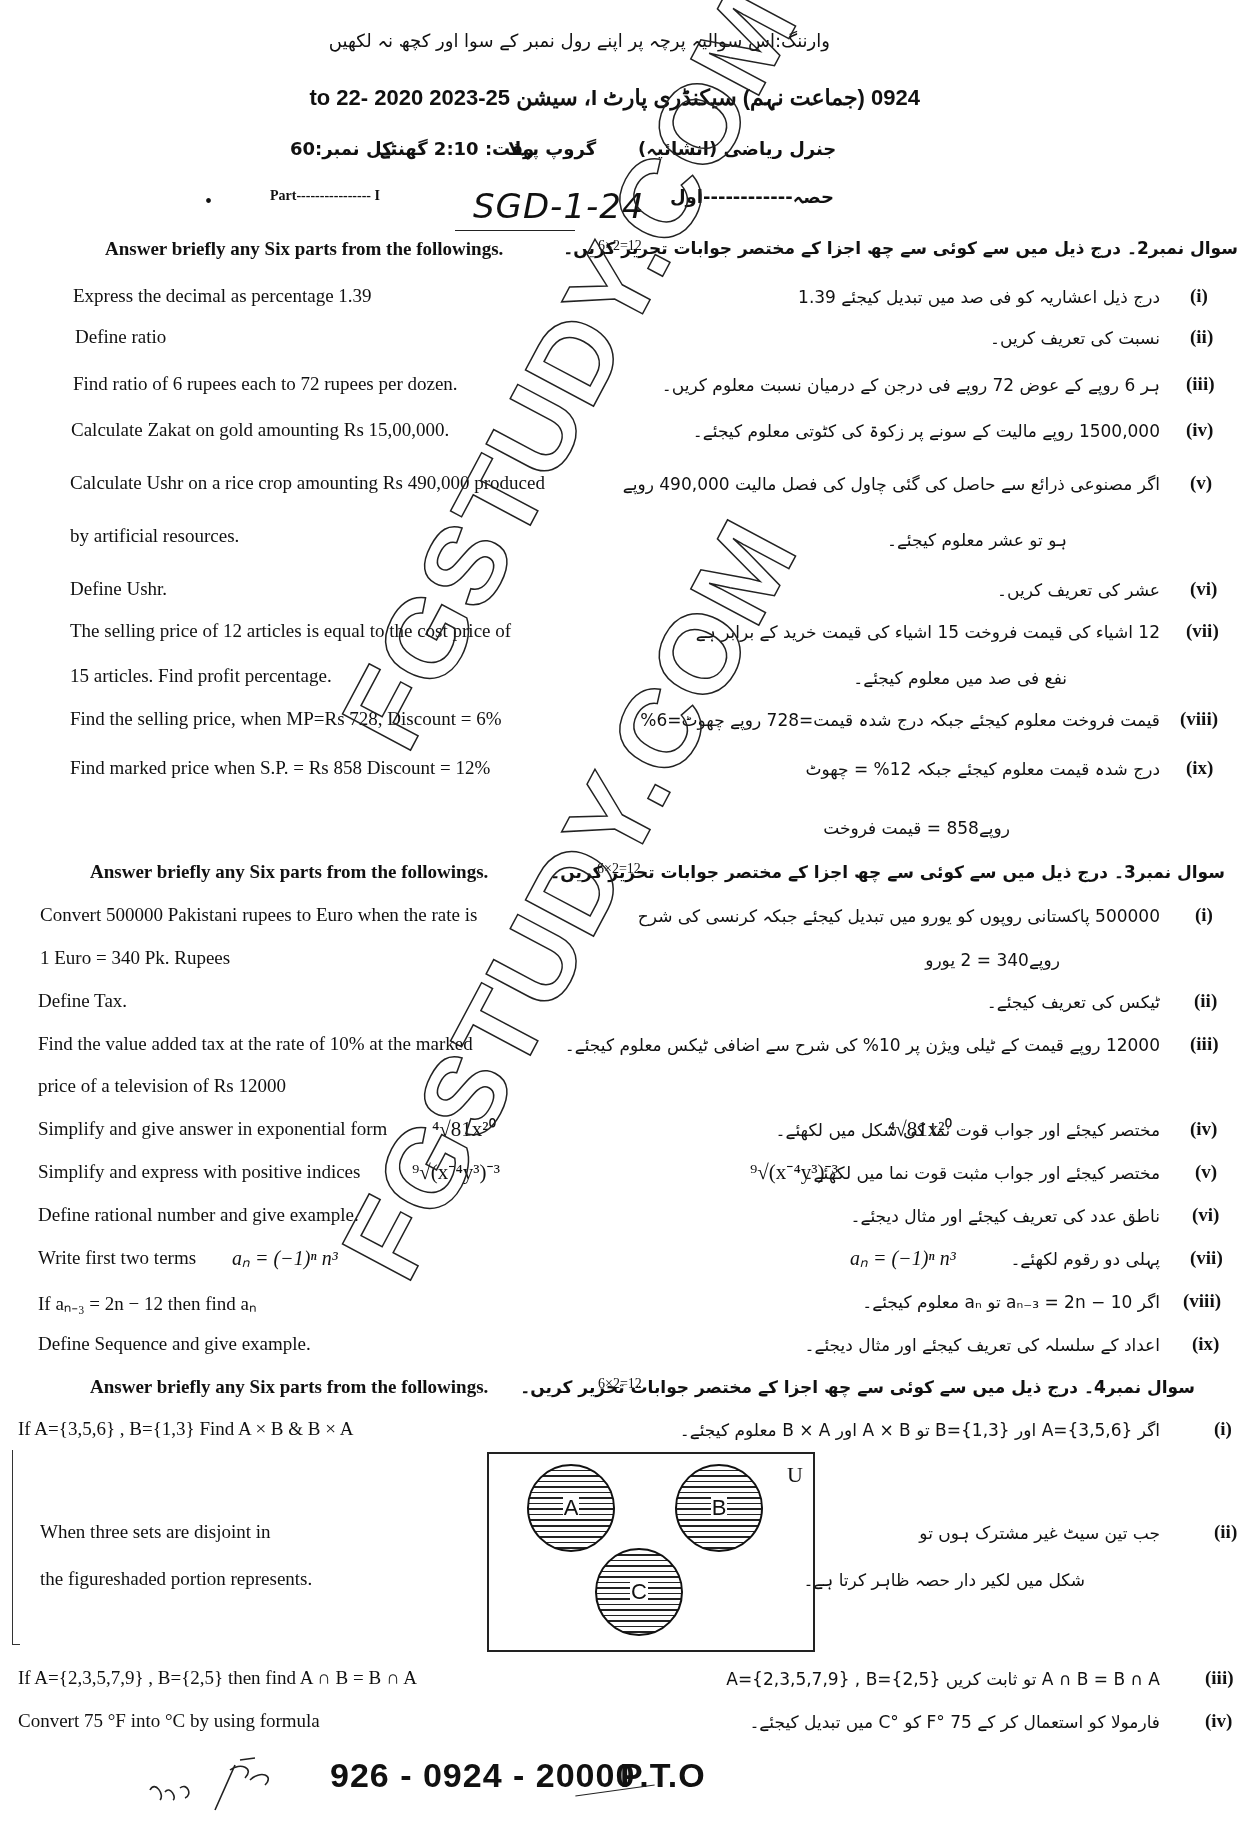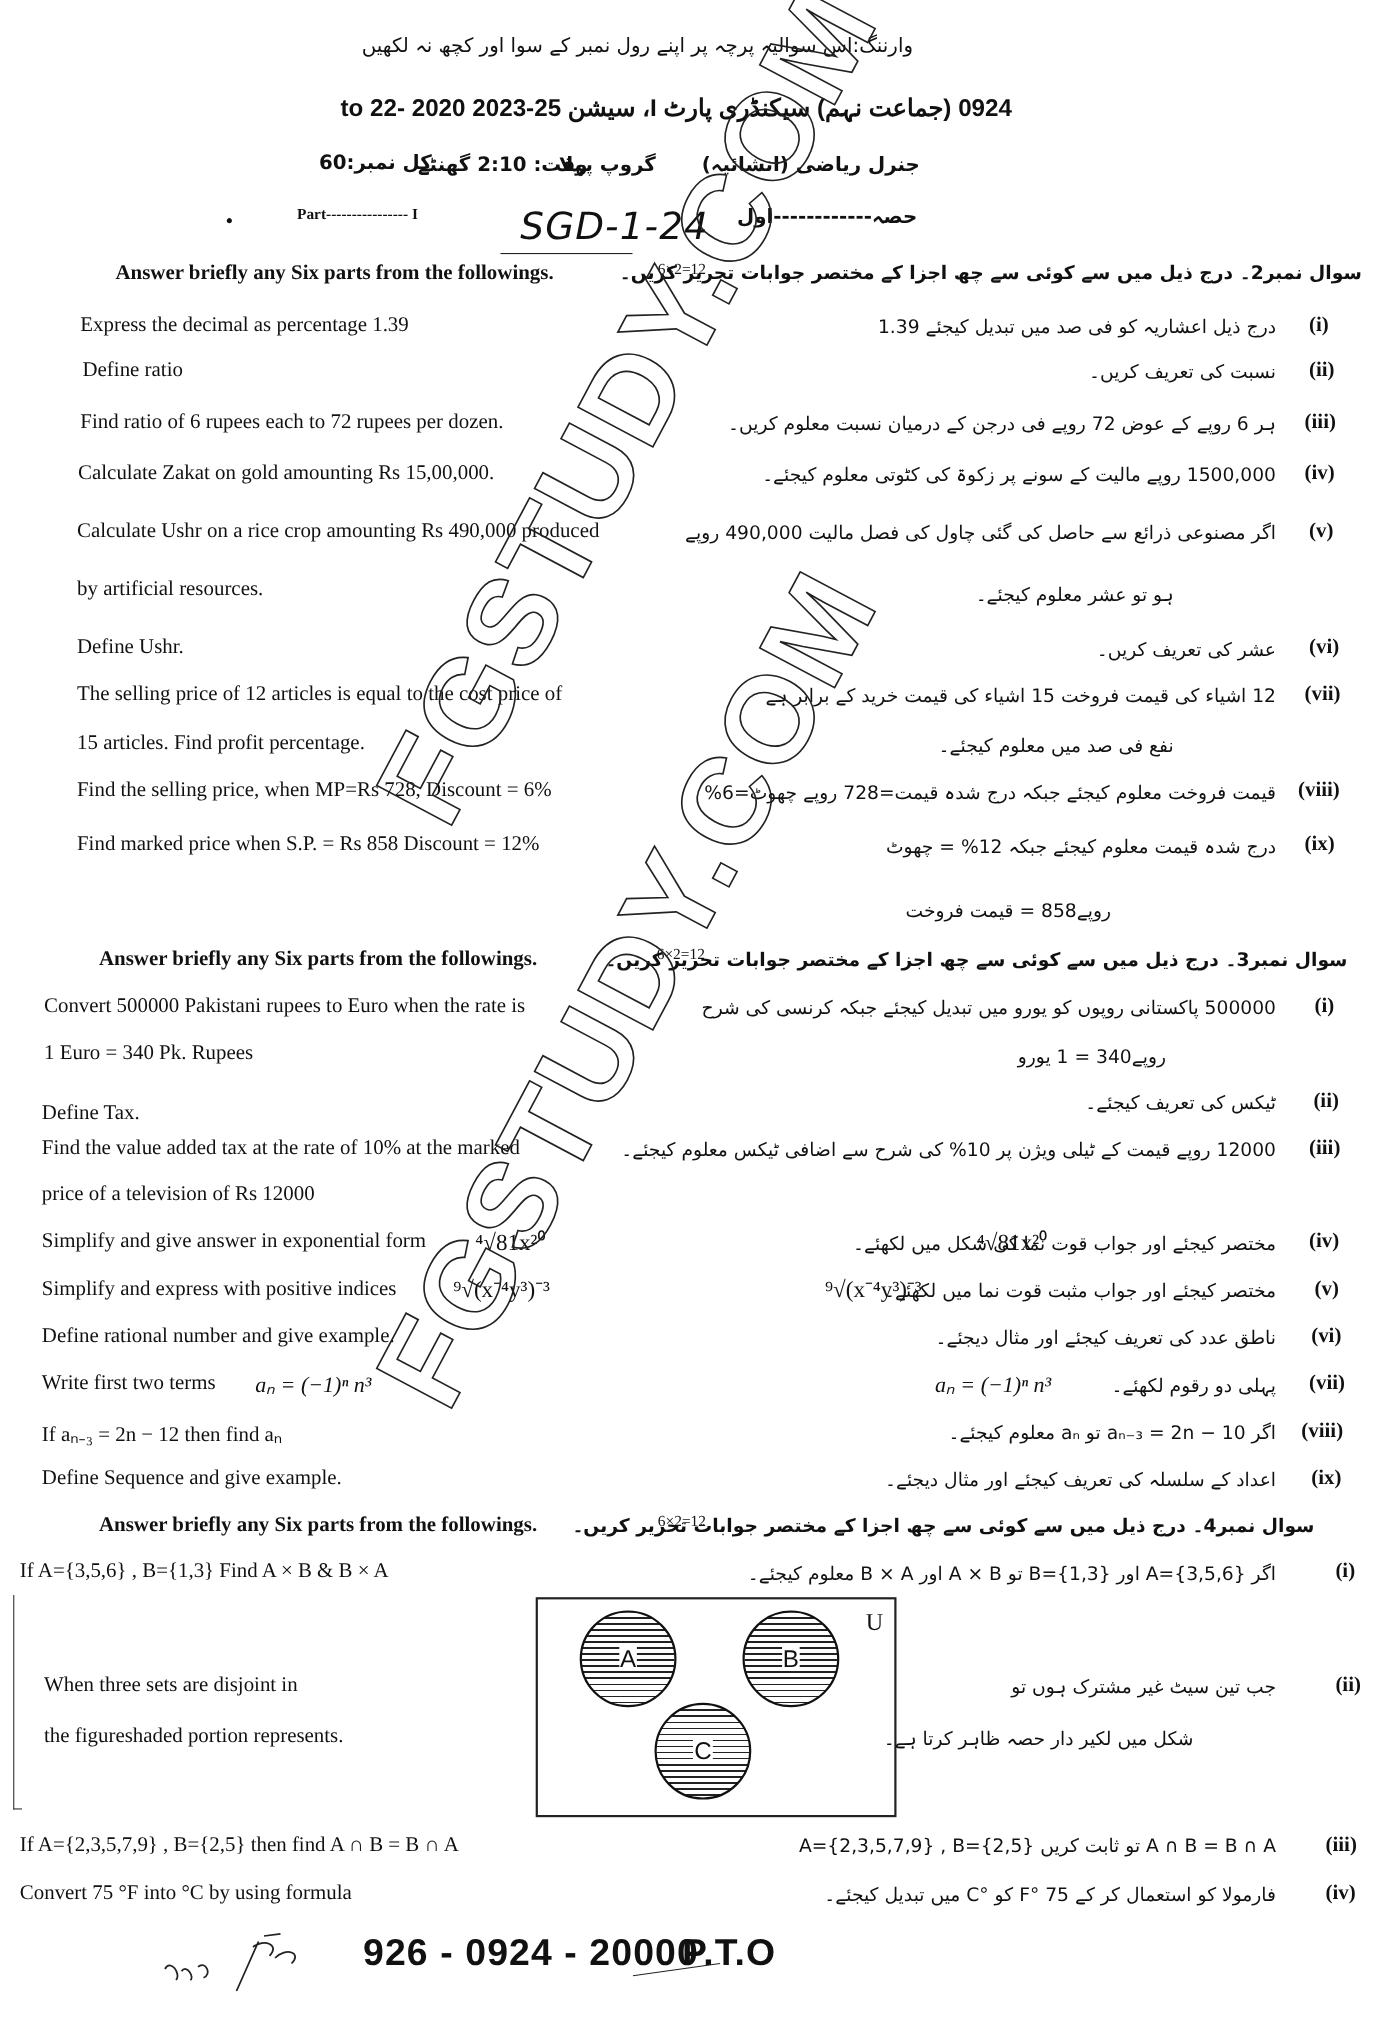--- a/index.html
+++ b/index.html
@@ -98,23 +98,23 @@
 
 <section>
   <div class="abs instr" style="left:90px; top:861px;">Answer briefly any Six parts from the followings.</div>
   <div class="abs marks" style="left:597px; top:861px;">6×2=12</div>
   <div class="abs qhead-ur" style="right:25px; top:862px;">سوال نمبر3۔ درج ذیل میں سے کوئی سے چھ اجزا کے مختصر جوابات تحریر کریں۔</div>
 
   <div class="abs en" style="left:40px; top:904px;">Convert 500000 Pakistani rupees to Euro when the rate is</div>
   <div class="abs ur" style="right:90px; top:906px;">500000 پاکستانی روپوں کو یورو میں تبدیل کیجئے جبکہ کرنسی کی شرح</div>
   <div class="abs num" style="left:1195px; top:904px;">(i)</div>
   <div class="abs en" style="left:40px; top:947px;">1 Euro = 340 Pk. Rupees</div>
-  <div class="abs ur" style="right:190px; top:950px;">روپے340 = 1 یورو</div>
+  <div class="abs ur" style="right:190px; top:950px;">روپے340 = 2 یورو</div>
 
-  <div class="abs en" style="left:38px; top:990px;margin-top:11px;">Define Tax.</div>
+  <div class="abs en" style="left:38px; top:990px;">Define Tax.</div>
   <div class="abs ur" style="right:90px; top:992px;">ٹیکس کی تعریف کیجئے۔</div>
   <div class="abs num" style="left:1194px; top:990px;">(ii)</div>
 
   <div class="abs en" style="left:38px; top:1033px;">Find the value added tax at the rate of 10% at the marked</div>
   <div class="abs ur" style="right:90px; top:1035px;margin-left:45px;">12000 روپے قیمت کے ٹیلی ویژن پر 10% کی شرح سے اضافی ٹیکس معلوم کیجئے۔</div>
   <div class="abs num" style="left:1190px; top:1033px;">(iii)</div>
   <div class="abs en" style="left:38px; top:1075px;">price of a television of Rs 12000</div>
 
   <div class="abs en" style="left:38px; top:1118px;">Simplify and give answer in exponential form</div>
   <div class="abs en" style="left:432px; top:1114px; font-size:21px;">⁴√81x²⁰</div>

